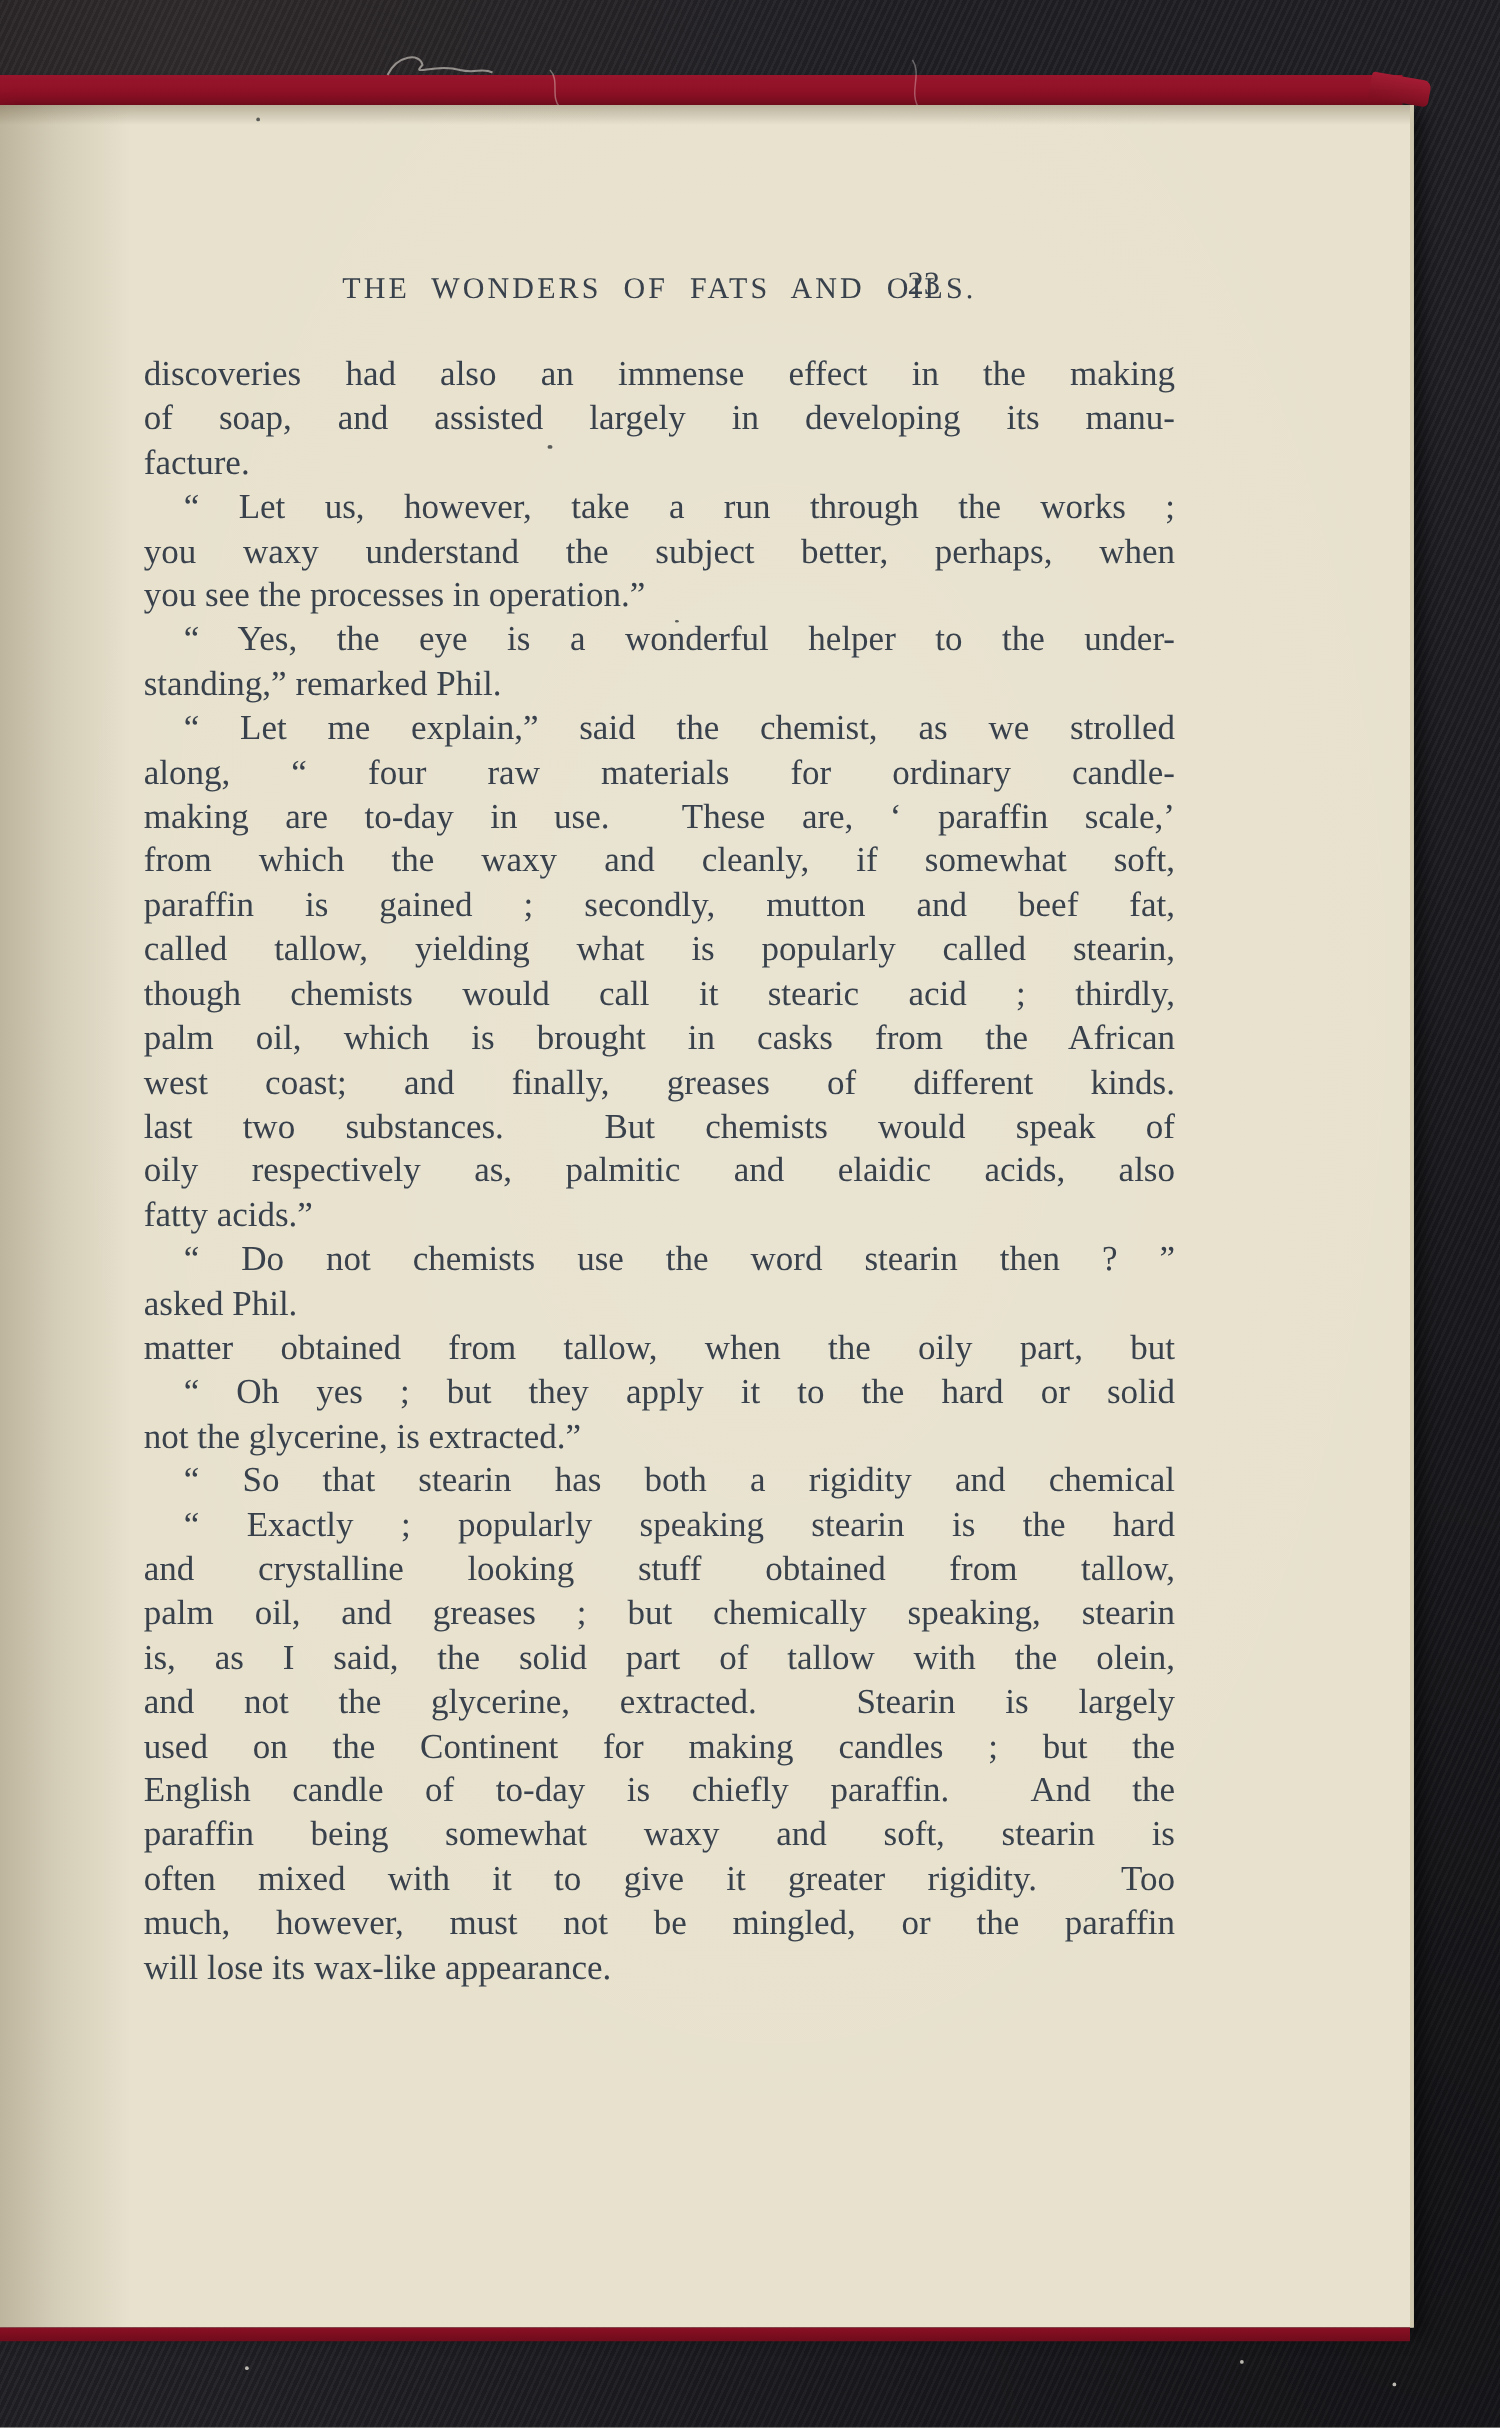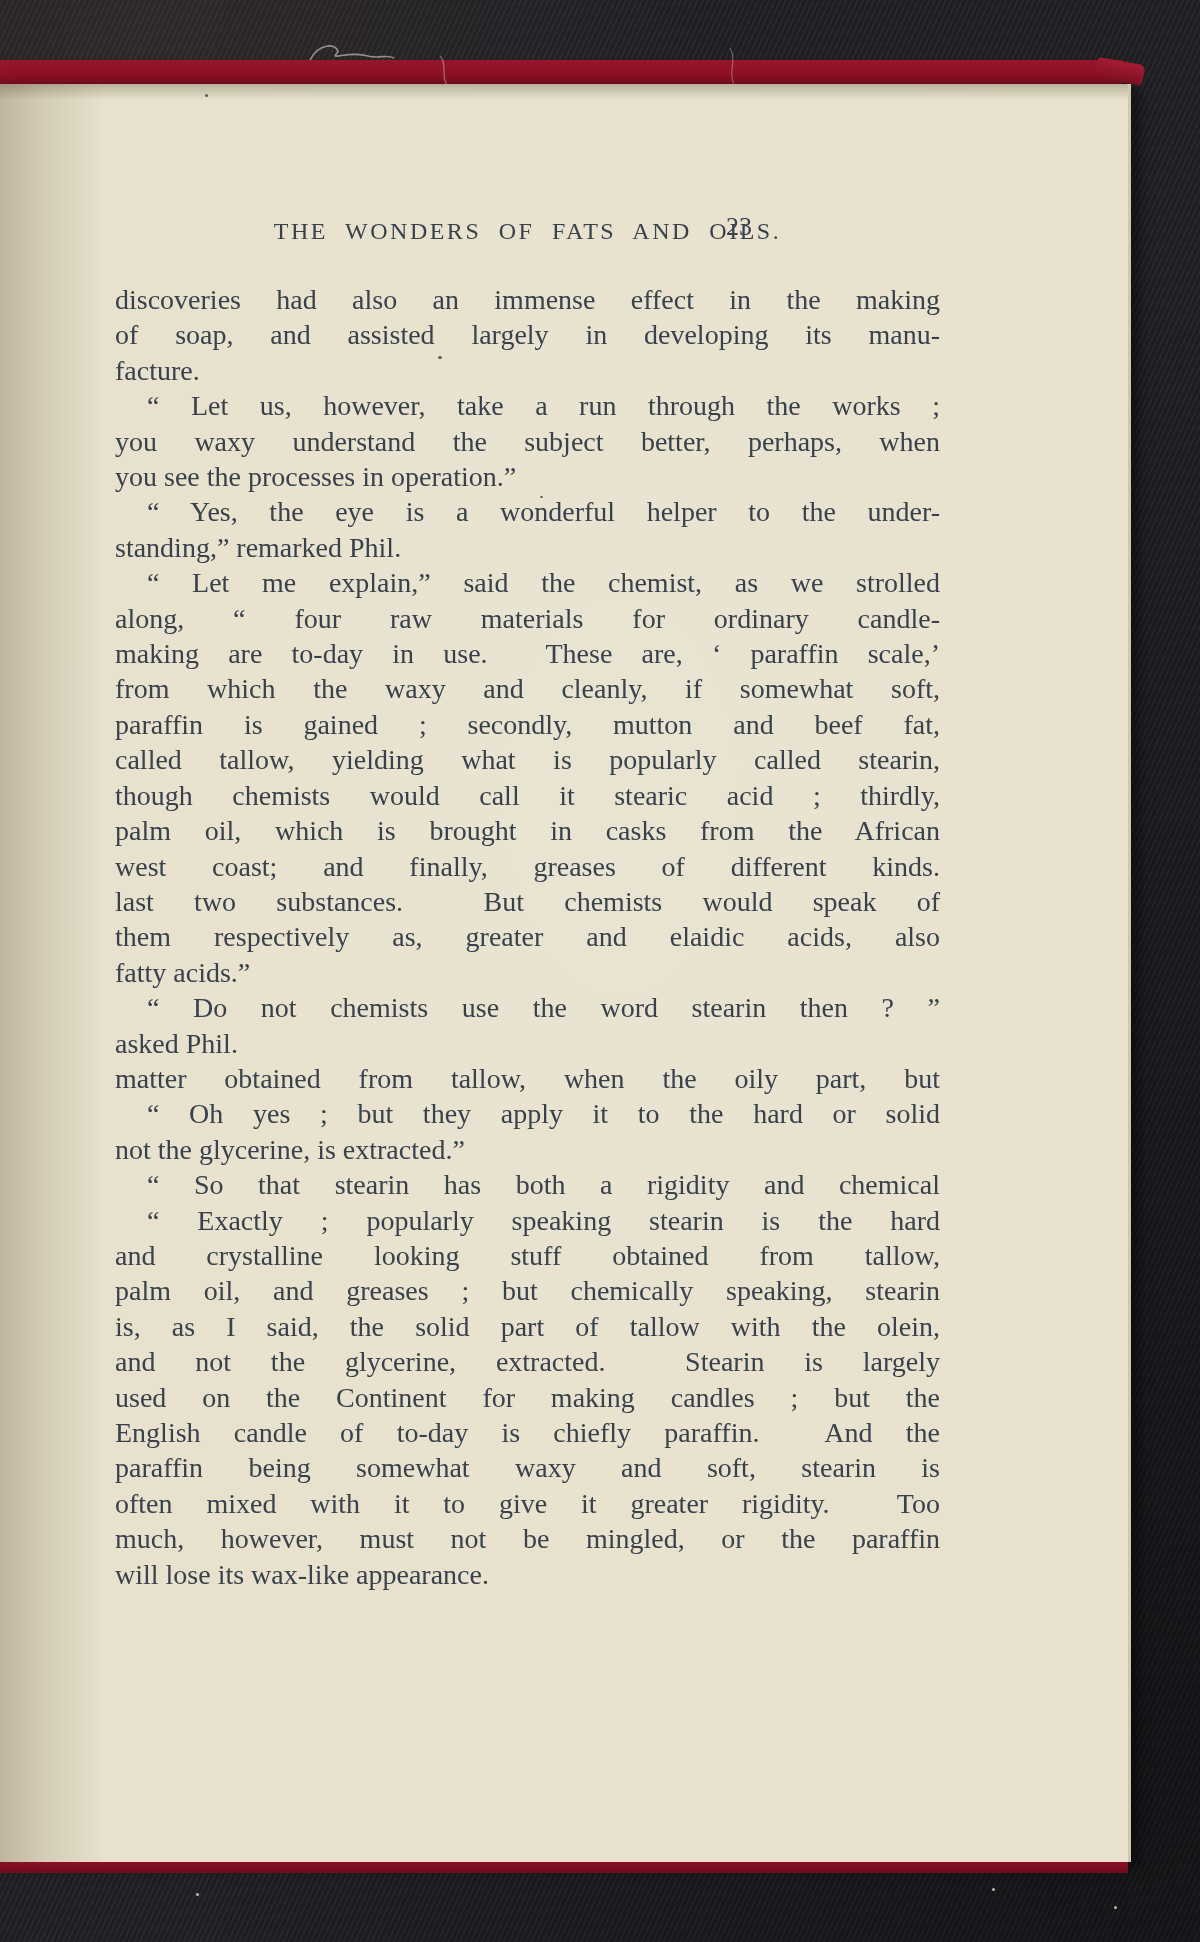--- a/index.html
+++ b/index.html
@@ -104,21 +104,21 @@
         <div class="line indent">“ Let me explain,” said the chemist, as we strolled</div>
         <div class="line">along, “ four raw materials for ordinary candle-</div>
         <div class="line">making are to-day in use.&nbsp; These are, ‘ paraffin scale,’</div>
         <div class="line">from which the waxy and cleanly, if somewhat soft,</div>
         <div class="line">paraffin is gained ; secondly, mutton and beef fat,</div>
         <div class="line">called tallow, yielding what is popularly called stearin,</div>
         <div class="line">though chemists would call it stearic acid ; thirdly,</div>
         <div class="line">palm oil, which is brought in casks from the African</div>
         <div class="line">west coast; and finally, greases of different kinds.</div>
         <div class="line">last two substances.&nbsp; But chemists would speak of</div>
-        <div class="line">them respectively as, greater and elaidic acids, also</div>
+        <div class="line">oily respectively as, palmitic and elaidic acids, also</div>
         <div class="line noj">fatty acids.”</div>
         <div class="line indent">“ Do not chemists use the word stearin then ? ”</div>
         <div class="line noj">asked Phil.</div>
         <div class="line">matter obtained from tallow, when the oily part, but</div>
         <div class="line indent">“ Oh yes ; but they apply it to the hard or solid</div>
         <div class="line noj">not the glycerine, is extracted.”</div>
         <div class="line indent">“ So that stearin has both a rigidity and chemical</div>
         <div class="line indent">“ Exactly ; popularly speaking stearin is the hard</div>
         <div class="line">and crystalline looking stuff obtained from tallow,</div>
         <div class="line">palm oil, and greases ; but chemically speaking, stearin</div>

